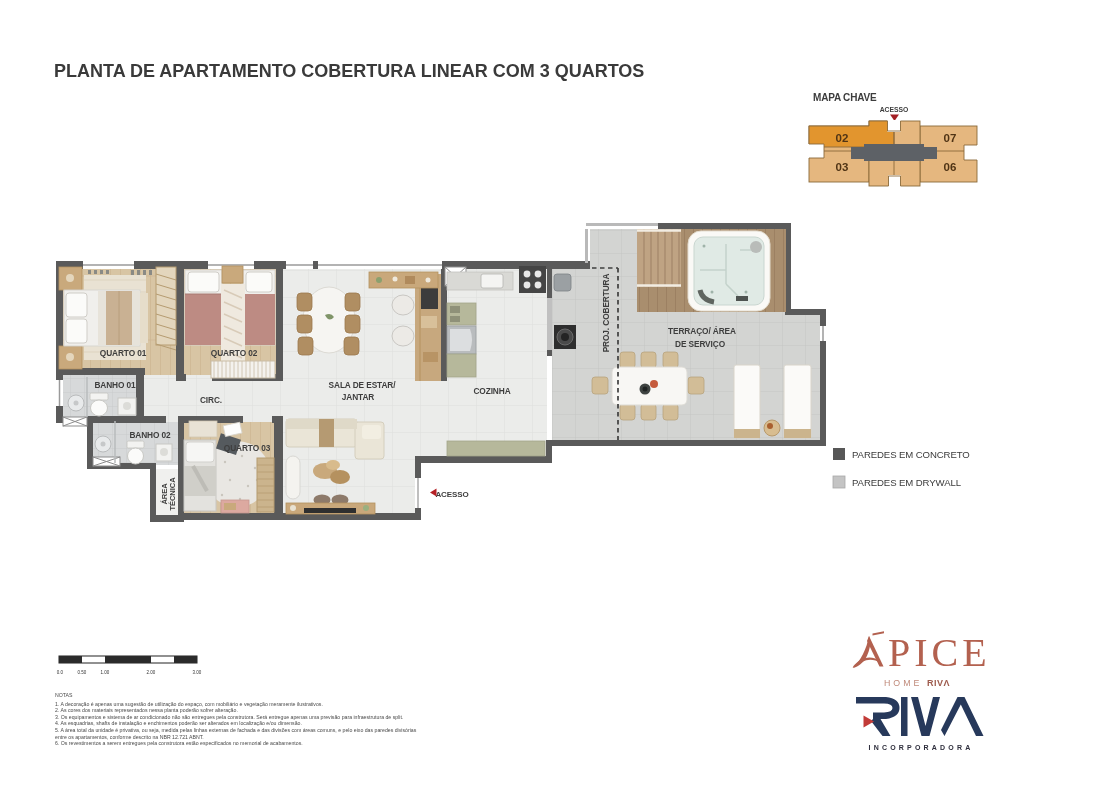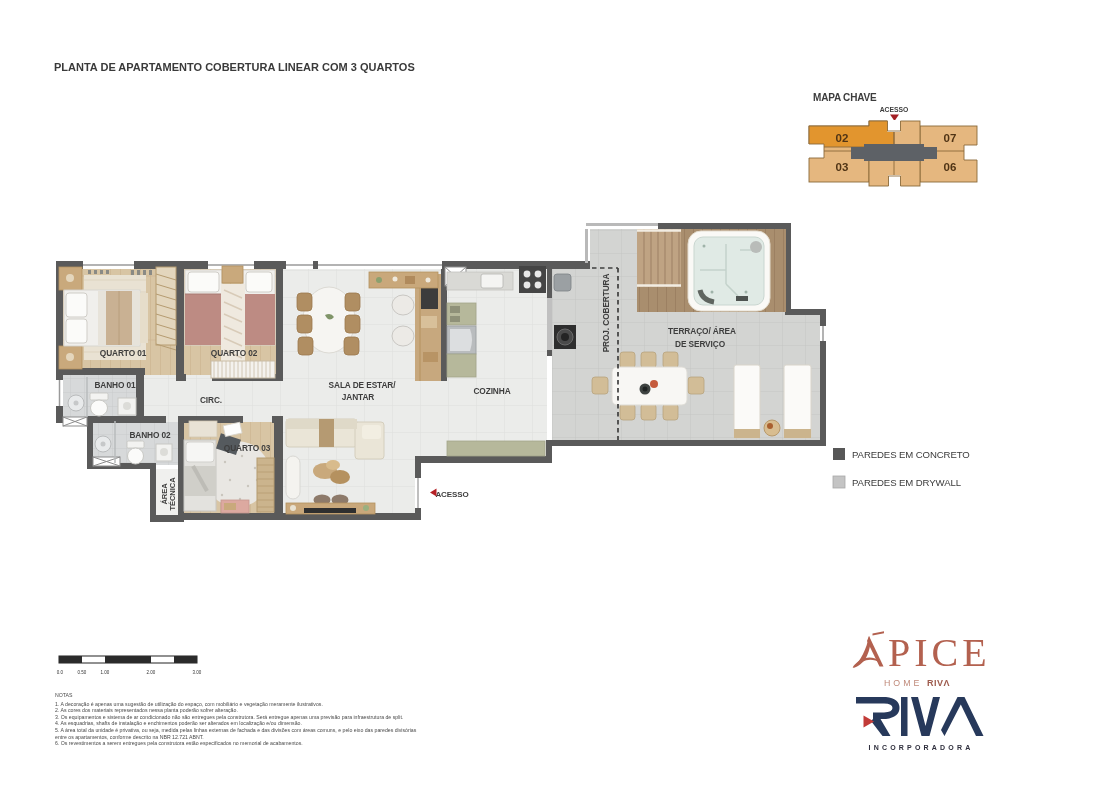--- a/index.html
+++ b/index.html
@@ -1,18 +1,18 @@
 <!DOCTYPE html>
 <html><head>
 <meta charset="utf-8">
 <style>
 html,body{margin:0;padding:0;background:#ffffff;}
 #page{position:relative;width:1106px;height:800px;background:#ffffff;overflow:hidden;
 font-family:"Liberation Sans",sans-serif;}
-#title{position:absolute;left:54px;top:61px;font-size:11px;letter-spacing:-0.15px;font-weight:bold;color:#3a3a3a;letter-spacing:0px;}
+#title{position:absolute;left:54px;top:61px;font-size:18px;letter-spacing:-0.15px;font-weight:bold;color:#3a3a3a;letter-spacing:0px;}
 svg{position:absolute;left:0;top:0;}
 </style>
 </head>
 <body>
 <div id="page">
 <div id="title">PLANTA DE APARTAMENTO COBERTURA LINEAR COM 3 QUARTOS</div>
 <svg width="1106" height="800" viewBox="0 0 1106 800">
 <defs>
 <pattern id="wood" width="10" height="64" patternUnits="userSpaceOnUse">
  <rect width="10" height="64" fill="#d8c5a4"></rect>

